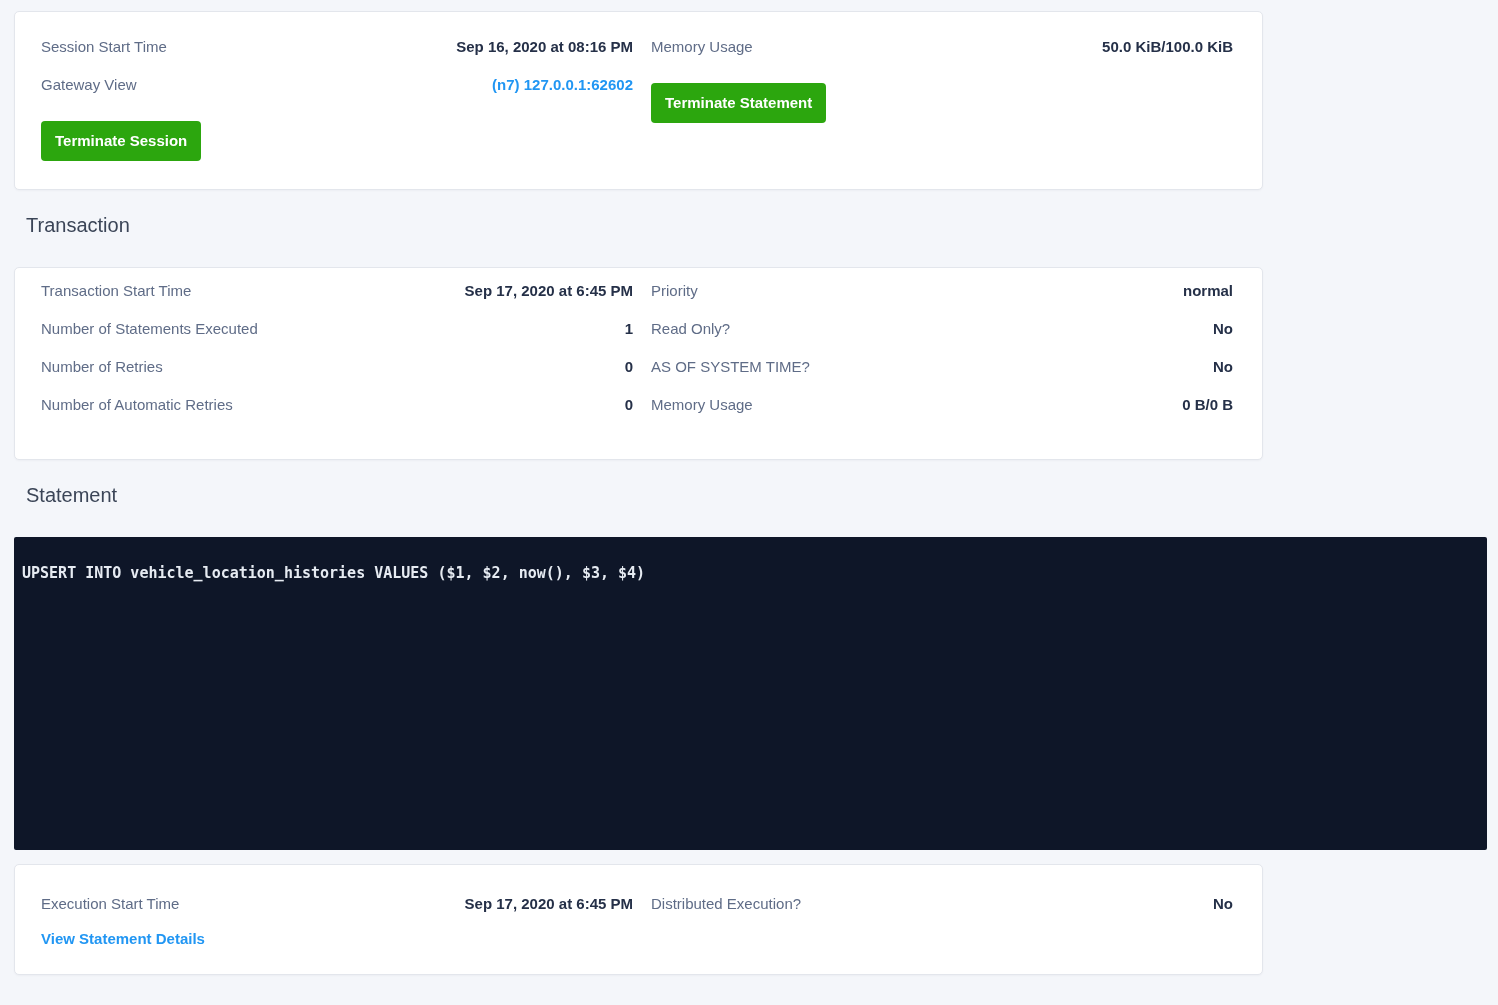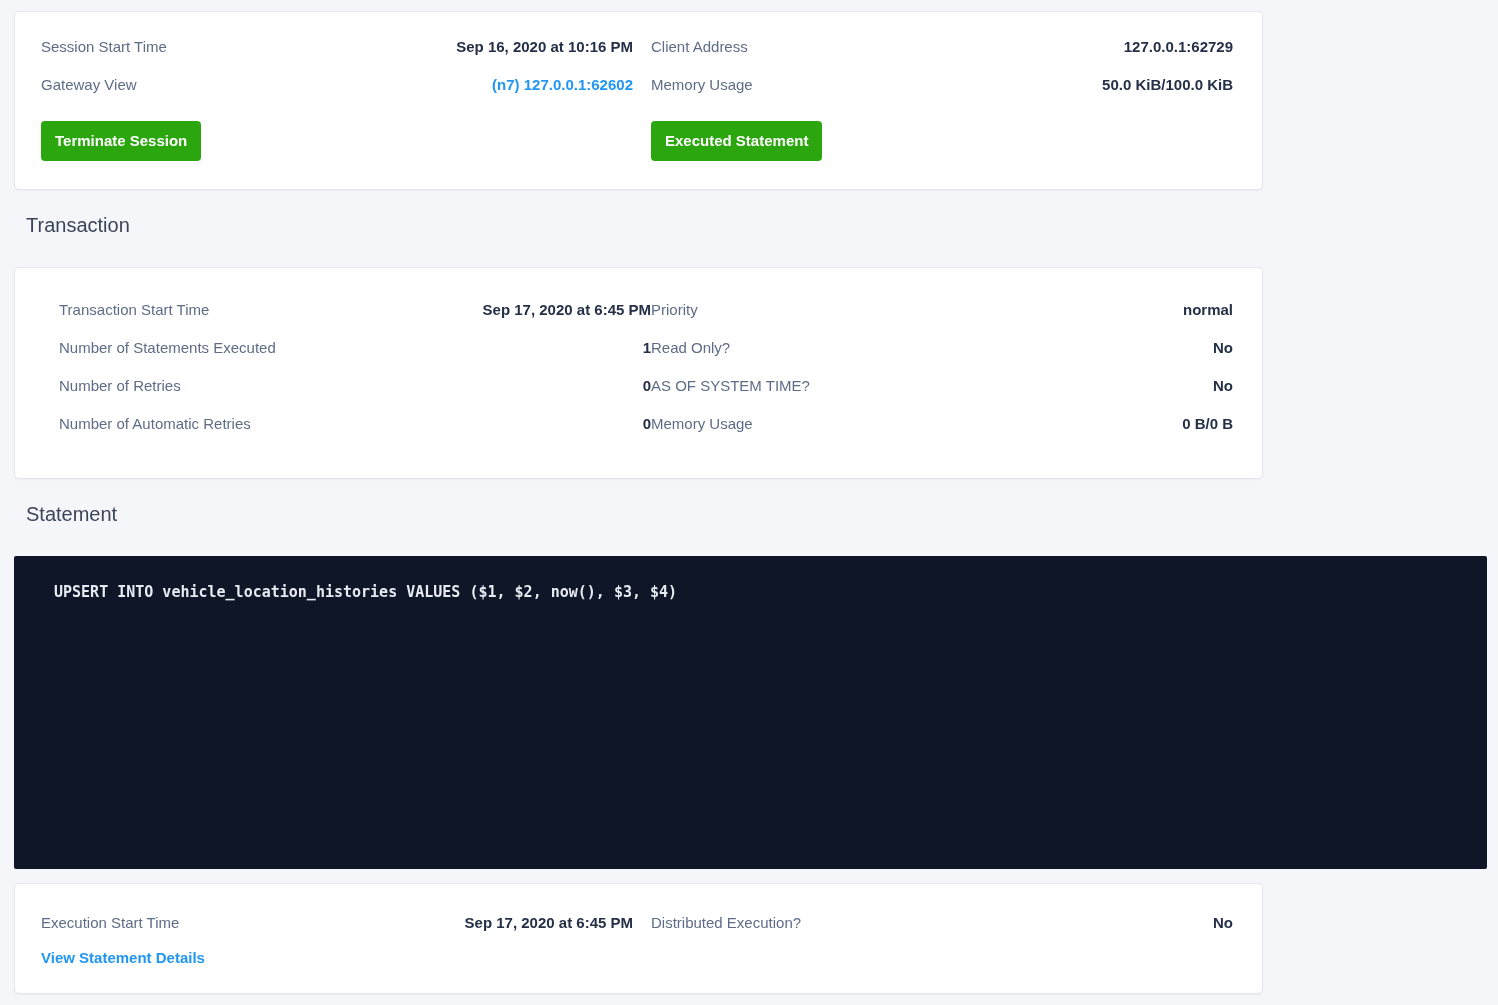--- a/index.html
+++ b/index.html
@@ -60,21 +60,21 @@
     font-size: 20px;
     line-height: 24px;
     font-weight: 400;
     color: #3b4557;
   }
 
   .sql-box {
     width: 1473px;
     height: 313px;
     margin: 0;
-    padding: 27px 40px;
+    padding: 27px 8px;
     background: #0e1628;
     border-radius: 2px;
     overflow: hidden;
   }
   .sql-box code {
     font-family: "DejaVu Sans Mono", monospace;
     font-size: 15px;
     font-weight: 700;
     color: #e6ebf2;
     white-space: pre;
@@ -99,44 +99,40 @@
 </style>
 </head>
 <body>
 
 <div class="page">
 
   <section class="card summary-card">
     <div class="col-left">
       <div class="row">
         <span class="label">Session Start Time</span>
-        <span class="value">Sep 16, 2020 at 10:16 PM</span>
+        <span class="value">Sep 16, 2020 at 08:16 PM</span>
       </div>
       <div class="row">
         <span class="label">Gateway View</span>
         <a class="value-link" href="#">(n7) 127.0.0.1:62602</a>
       </div>
       <button class="btn">Terminate Session</button>
     </div>
     <div class="col-right">
       <div class="row">
-        <span class="label">Client Address</span>
-        <span class="value">127.0.0.1:62729</span>
-      </div>
-      <div class="row">
         <span class="label">Memory Usage</span>
         <span class="value">50.0 KiB/100.0 KiB</span>
       </div>
-      <button class="btn">Executed Statement</button>
+      <button class="btn">Terminate Statement</button>
     </div>
   </section>
 
   <h2 class="section-heading">Transaction</h2>
 
-  <section class="card summary-card" style="padding:33px 29px 25px 26px;justify-content:flex-end;">
+  <section class="card summary-card" style="padding:14px 29px 25px 26px;">
     <div class="col-left">
       <div class="row">
         <span class="label">Transaction Start Time</span>
         <span class="value">Sep 17, 2020 at 6:45 PM</span>
       </div>
       <div class="row">
         <span class="label">Number of Statements Executed</span>
         <span class="value">1</span>
       </div>
       <div class="row">

